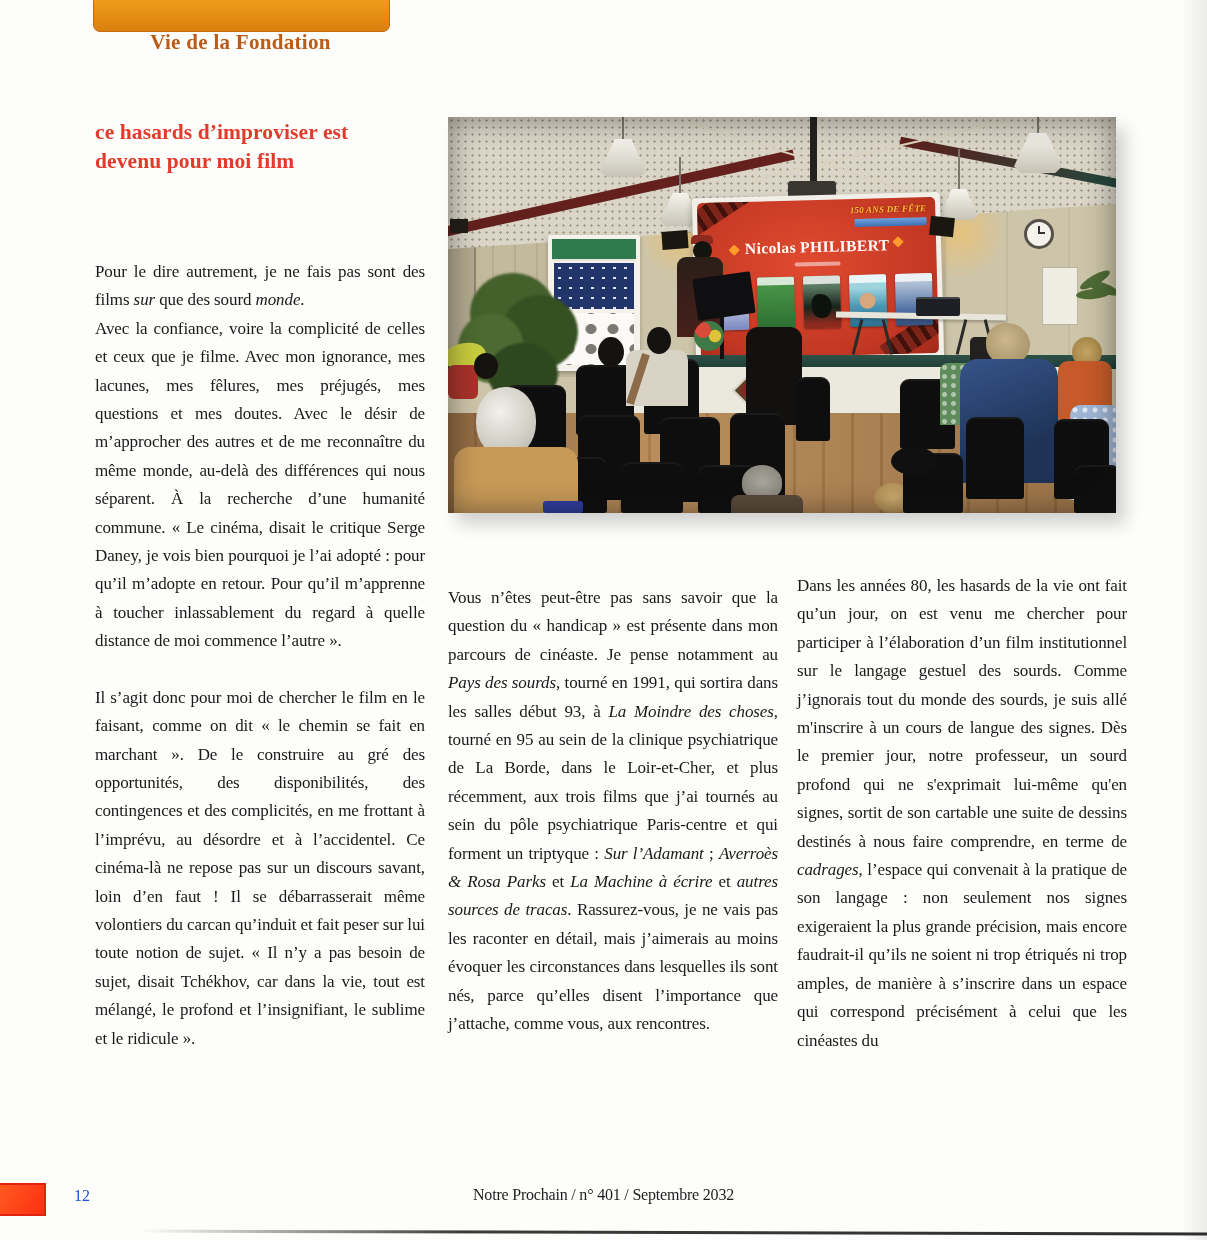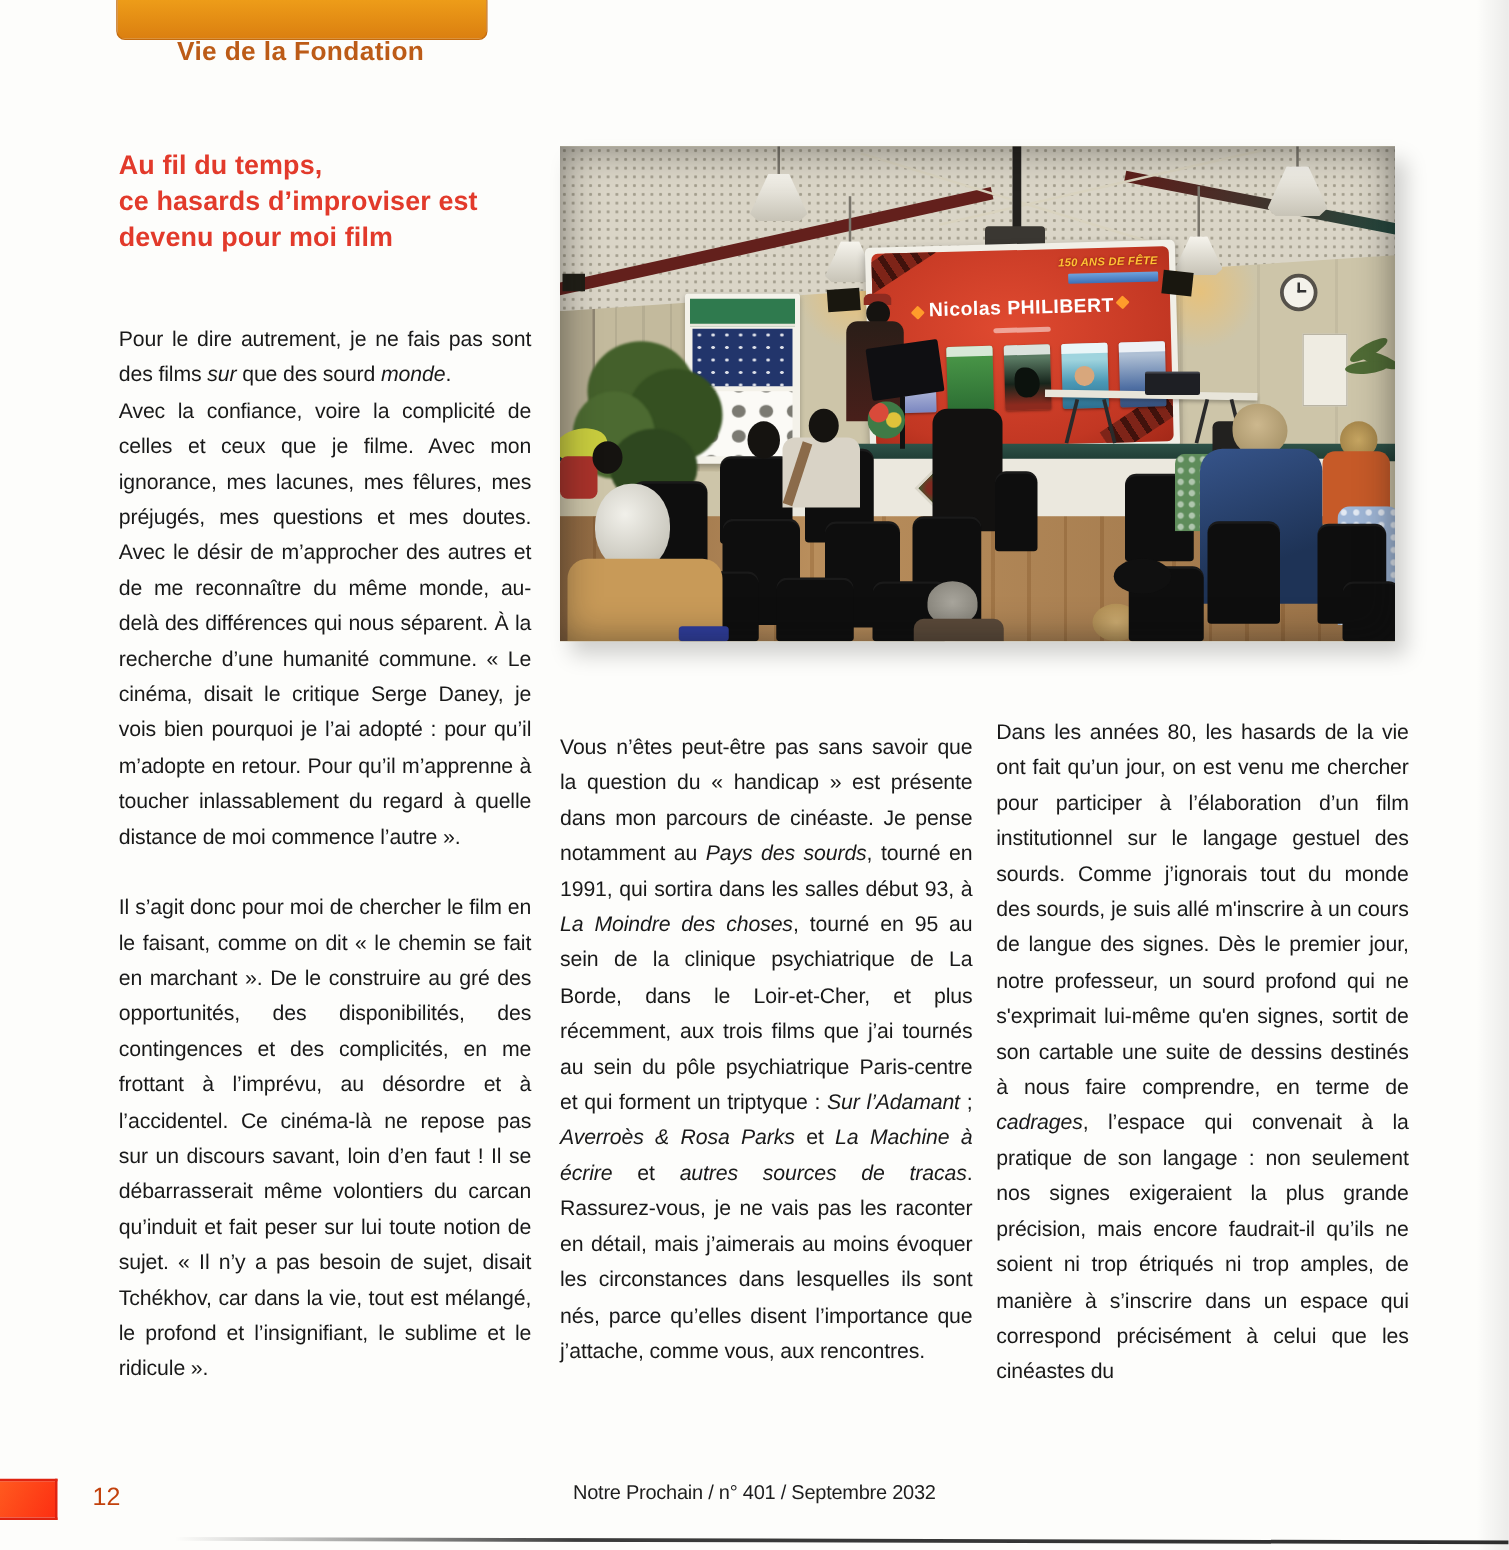--- a/index.html
+++ b/index.html
@@ -1,17 +1,17 @@
 <!DOCTYPE html>
 <html><head>
 <meta charset="utf-8">
 <style>
   html,body{margin:0;padding:0;background:#e8e8e8;}
   .page{position:relative;width:1207px;height:1240px;background:#fdfdfb;overflow:hidden;
-        font-family:Liberation Sans, sans-serif;color:#191919;}
+        font-family:Liberation Serif, serif;color:#191919;}
   .abs{position:absolute;}
 
   
   .header-bar{position:absolute;left:93px;top:-6px;width:295px;height:36px;border-radius:7px;
     background:linear-gradient(#f0a11a,#db7f10);border:1px solid #c46b0e;}
   .header-title{position:absolute;left:93px;top:30px;width:295px;text-align:center;
     font-size:21px;font-weight:700;color:#bc5b17;letter-spacing:.3px;}
 
   
   .pullquote{position:absolute;left:95px;top:118px;width:370px;
@@ -164,37 +164,36 @@
     background:linear-gradient(160deg,#36548a,#1e3356 70%);}
   .orange-head{left:624px;top:220px;width:30px;height:30px;background:radial-gradient(#c7a662,#9a7b42);border-radius:50%;}
   .orange-shirt{left:610px;top:244px;width:54px;height:58px;background:#c65a28;border-radius:10px 10px 0 0;}
   .bluefloral{left:622px;top:288px;width:50px;height:95px;border-radius:10px 10px 0 0;
     background:radial-gradient(rgba(255,255,255,.7) 2px,transparent 3px) 0 0/10px 10px,#9fb6d6;}
   .floor-bag{left:443px;top:330px;width:46px;height:28px;background:#101010;border-radius:50%;}
 
   
   .footer-red{position:absolute;left:0;top:1183px;width:44px;height:29px;
     background:linear-gradient(120deg,#ff5a1f,#fd2f12);border:2px solid #e02310;border-left:none;}
-  .page-number{position:absolute;left:74px;top:1187px;font-size:20px;color:#c2410c;}
+  .page-number{position:absolute;left:74px;top:1187px;font-size:16px;color:#1d4ed8;}
   .journal-line{position:absolute;left:0;top:1186px;width:1207px;text-align:center;font-size:16px;color:#1d1d1d;letter-spacing:-.2px;}
   .scan-bottom-line{position:absolute;left:140px;right:0;top:1231px;height:3px;
     background:linear-gradient(to right,rgba(60,60,60,0),#3b3b3b 30%,#2f2f2f);transform:rotate(.15deg);}
   .scan-right-shade{position:absolute;right:0;top:0;width:26px;height:1240px;
     background:linear-gradient(to right,rgba(0,0,0,0),rgba(0,0,0,.07));}
 </style>
 </head>
 <body>
 
 <div class="page">
 
   <div class="header-bar"></div>
   <div class="header-title">Vie de la Fondation</div>
 
   <div class="pullquote">
-    <div>Au fil du temps,</div>
     <div>ce hasards d’improviser est</div>
     <div>devenu pour moi film</div>
   </div>
 
   <div class="col col-left">
     <p><span>Pour le dire autrement, je ne fais pas sont des films </span><i>sur</i><span> que des sourd </span><i>monde</i><span>.</span></p>
     <p><span>Avec la confiance, voire la complicité de celles et ceux que je filme. Avec mon ignorance, mes lacunes, mes fêlures, mes préjugés, mes questions et mes doutes. Avec le désir de m’approcher des autres et de me reconnaître du même monde, au-delà des différences qui nous séparent. À la recherche d’une humanité commune. « Le cinéma, disait le critique Serge Daney, je vois bien pourquoi je l’ai adopté : pour qu’il m’adopte en retour. Pour qu’il m’apprenne à toucher inlassablement du regard à quelle distance de moi commence l’autre ».</span></p>
     <p class="gap"><span>Il s’agit donc pour moi de chercher le film en le faisant, comme on dit « le chemin se fait en marchant ». De le construire au gré des opportunités, des disponibilités, des contingences et des complicités, en me frottant à l’imprévu, au désordre et à l’accidentel. Ce cinéma-là ne repose pas sur un discours savant, loin d’en faut ! Il se débarrasserait même volontiers du carcan qu’induit et fait peser sur lui toute notion de sujet. « Il n’y a pas besoin de sujet, disait Tchékhov, car dans la vie, tout est mélangé, le profond et l’insignifiant, le sublime et le ridicule ».</span></p>
   </div>
 

